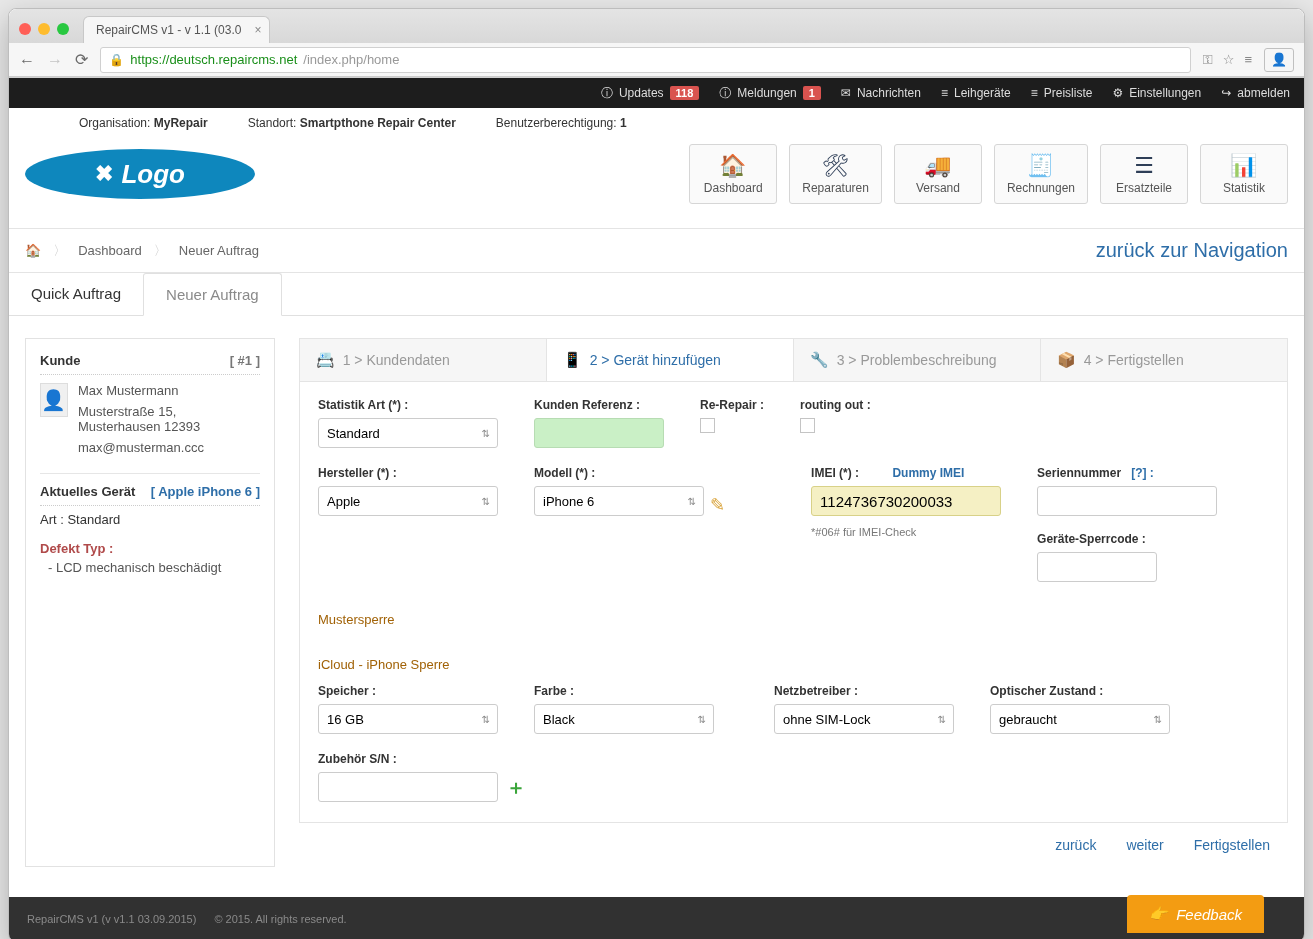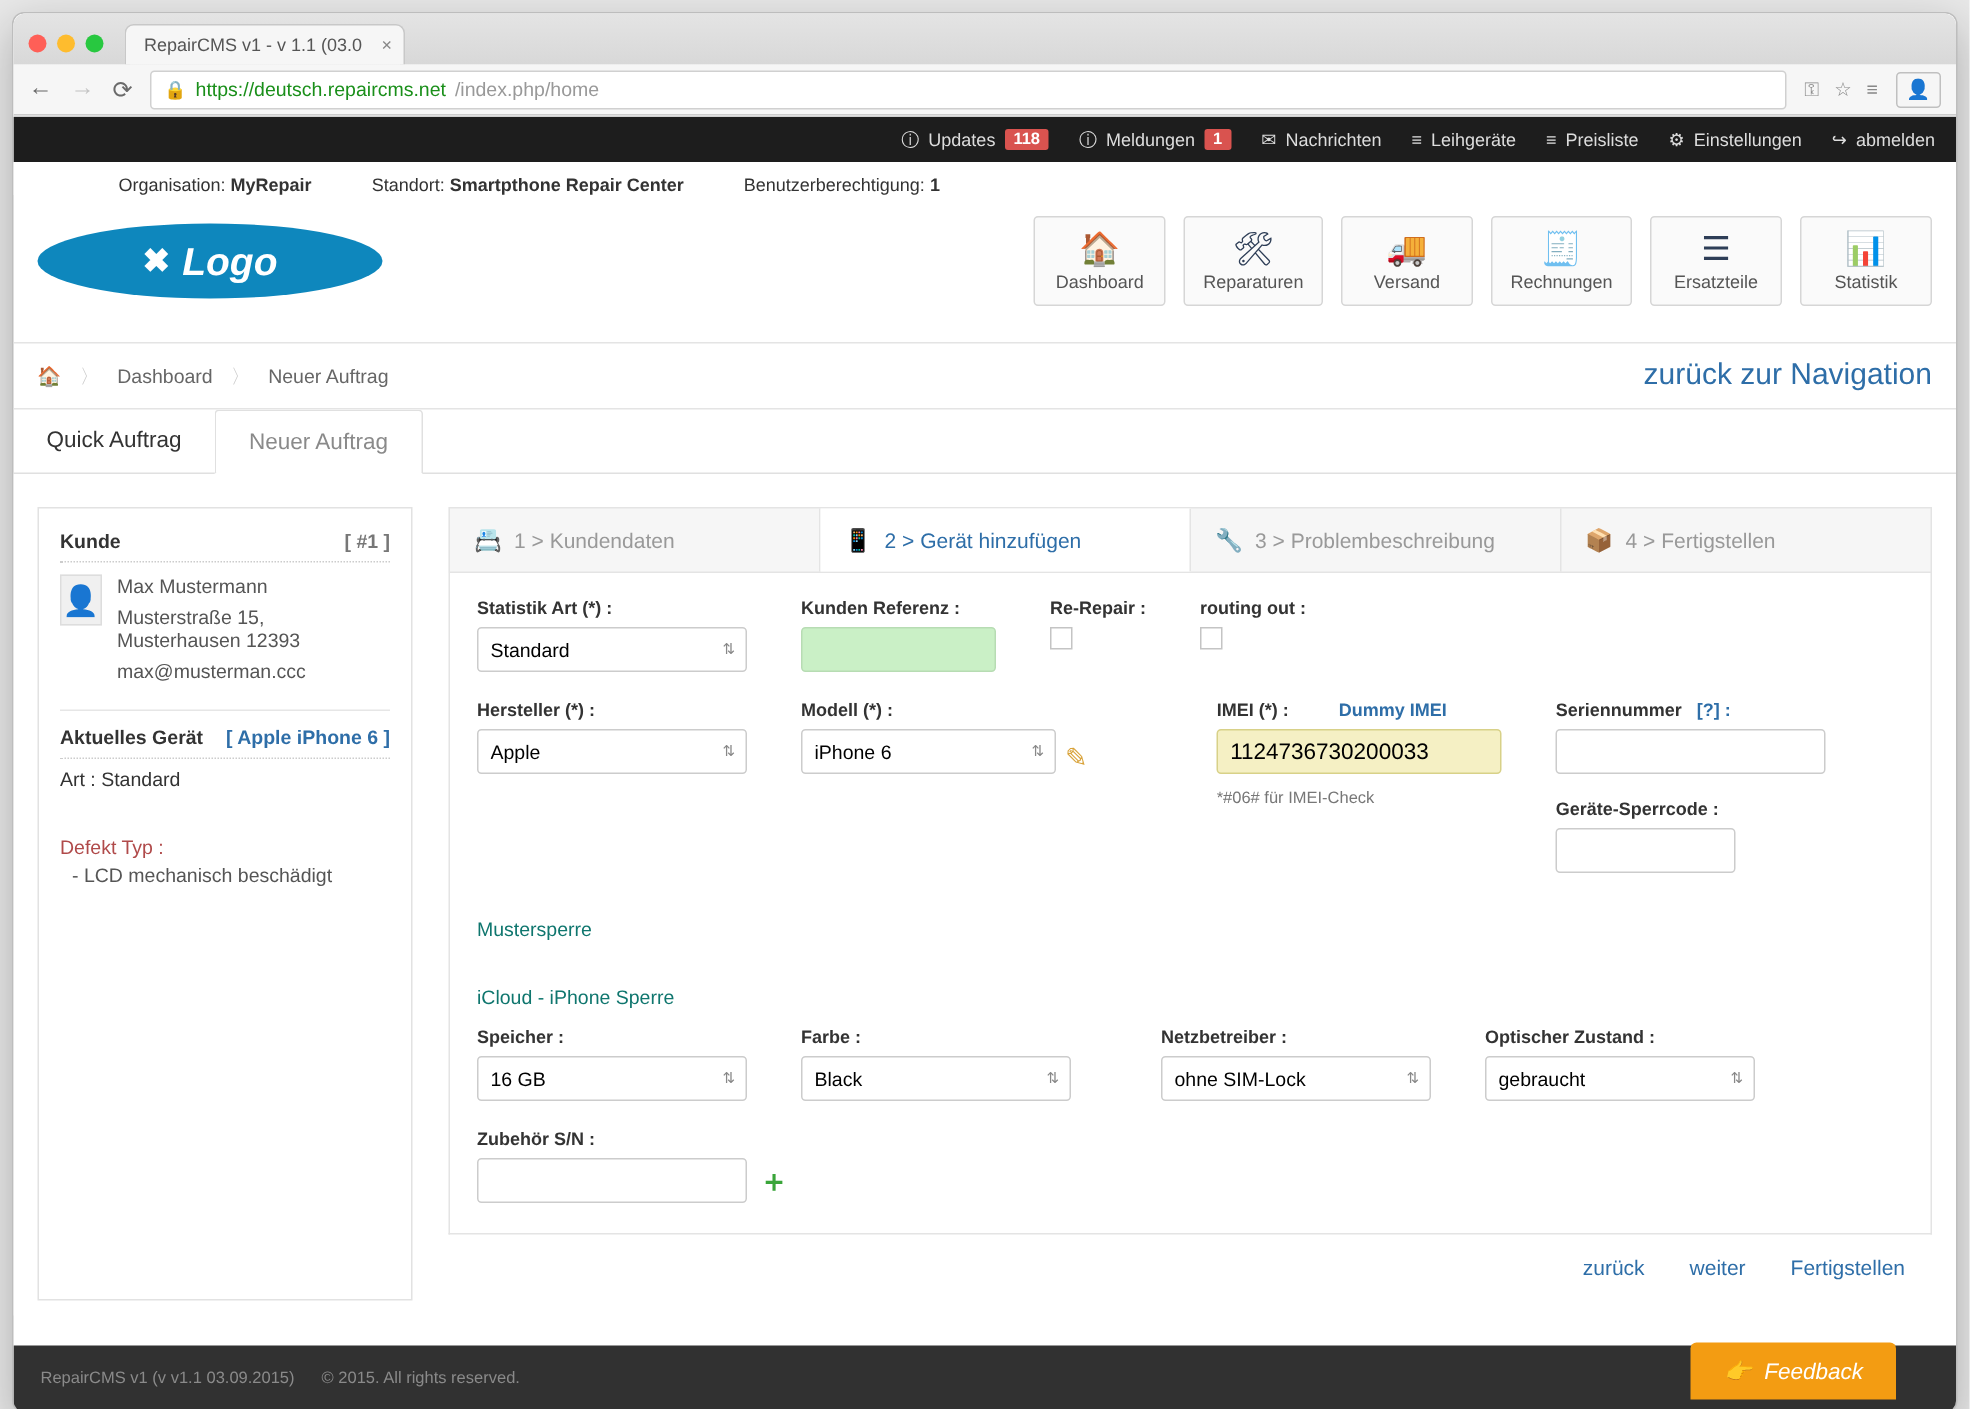--- a/index.html
+++ b/index.html
@@ -51,21 +51,21 @@
 
 .sidebar { width: 250px; border: 1px solid #e2e2e2; padding: 14px 14px; font-size: 13px; }
 .sidebar .sec-title { font-weight: bold; color: #333; display: flex; justify-content: space-between; border-bottom: 1px dotted #ccc; padding-bottom: 6px; margin-bottom: 8px; }
 .sidebar .num { color: #777; font-weight: bold; }
 .customer-row { display: flex; gap: 10px; align-items: flex-start; margin-bottom: 12px; }
 .avatar { width: 34px; height: 34px; background: #f0f0f0; border: 1px solid #ddd; display: flex; align-items: center; justify-content: center; font-size: 20px; color: #888; }
 .cust-lines div { margin-bottom: 6px; color: #555; }
 .sec2 { border-top: 1px solid #e6e6e6; padding-top: 10px; margin-top: 4px; }
 .sec2 .hd { display: flex; justify-content: space-between; font-weight: bold; border-bottom: 1px dotted #ccc; padding-bottom: 6px; margin-bottom: 6px;}
 .sec2 .dev { color: #2e6ea8; font-weight: bold; }
-.defekt { color: #b04a4a; font-weight: normal; margin-top: 30px; }
+.defekt { color: #b04a4a; font-weight: bold; margin-top: 14px; }
 .defekt-val { color: #555; margin-left: 8px; margin-top: 4px; }
 
 .content { flex: 1; }
 .wizard { display: flex; border: 1px solid #e4e4e4; background: #f6f6f6; }
 .wstep { flex: 1; padding: 12px 16px; display: flex; align-items: center; gap: 8px; font-size: 14px; color: #999; border-right: 1px solid #e4e4e4; cursor: pointer; }
 .wstep:last-child { border-right: none; }
 .wstep.active { background: #fff; color: #2e6ea8; }
 .wstep .ic { font-size: 15px; }
 
 .form-block { border: 1px solid #e4e4e4; border-top: none; padding: 16px 18px 20px 18px; }
@@ -76,21 +76,21 @@
 .sel-wrap { position: relative; display: inline-block; }
 .sel-wrap::after { content: "⇅"; position: absolute; right: 8px; top: 50%; transform: translateY(-50%); color: #888; font-size: 10px; pointer-events: none; }
 .txt.green { background: #caf0c6; border-color: #b7dcb3; width: 130px; }
 .txt.yellow { background: #f5f0c4; border-color: #d8d188; width: 190px; font-size: 15px; }
 .chk { width: 15px; height: 15px; border: 1px solid #c4c4c4; background: #fff; display: inline-block; }
 .hint { font-size: 11px; color: #777; margin-top: 4px; }
 .link { color: #2e6ea8; cursor: pointer; }
 .edit-ic { color: #d9a33a; font-size: 18px; margin-left: 6px; cursor: pointer; }
 .plus-ic { color: #3aa53a; font-size: 20px; margin-left: 8px; cursor: pointer; font-weight: bold; }
 .lock-links { margin: 18px 0 12px 0; }
-.lock-links div { color: #0f766e; margin-bottom: 4px; cursor: pointer; margin-top: 30px; }
+.lock-links div { color: #a16207; margin-bottom: 4px; cursor: pointer; margin-top: 30px; }
 .footer-btns { display: flex; justify-content: flex-end; gap: 30px; padding: 14px 18px; font-size: 14px; color: #2e6ea8; }
 .footer-btns span { cursor: pointer; }
 
 .page-footer { background: #313131; color: #8a8a8a; height: 44px; display: flex; align-items: center; padding: 0 18px; font-size: 11px; gap: 18px; position: relative; }
 .feedback { position: absolute; right: 40px; top: -2px; background: #f39c12; color: #fff; padding: 10px 22px; border-radius: 4px 4px 0 0; font-size: 15px; display: flex; align-items: center; gap: 8px; cursor: pointer; font-style: italic; }
 .shadow-space { height: 20px; }
 </style>
 </head>
 <body>
 

